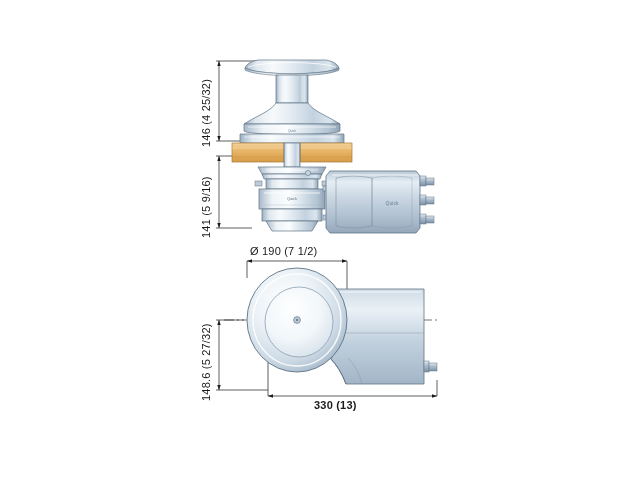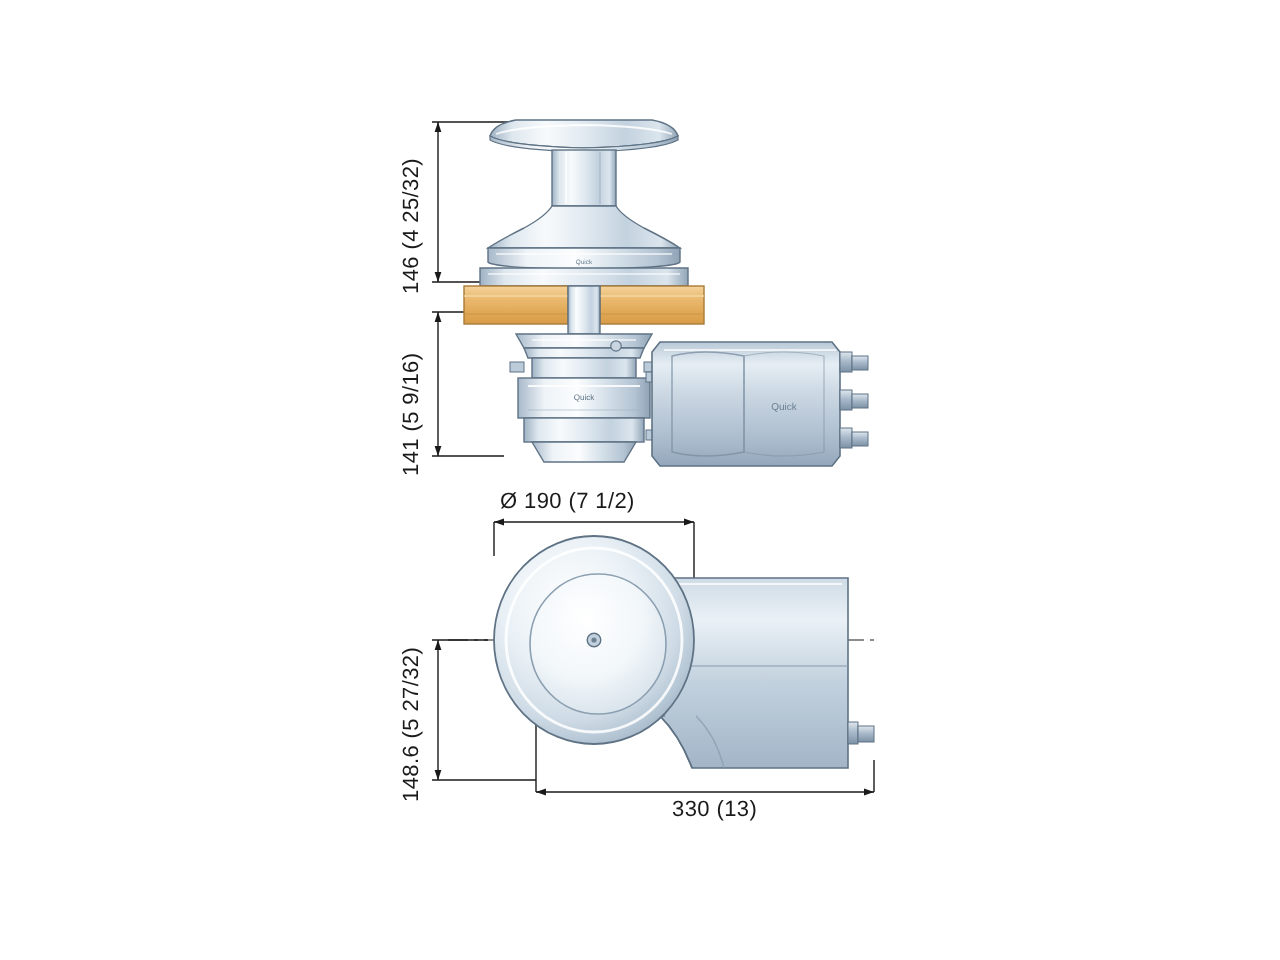--- a/index.html
+++ b/index.html
@@ -260,15 +260,15 @@
   </svg>
 
   <div class="dim-label vertical" style="left:212px; top:135px;">146 (4 25/32)</div>
 
   <div class="dim-label vertical" style="left:212px; top:226px;">141 (5 9/16)</div>
 
   <div class="dim-label" style="left:250px; top:245px;">Ø 190 (7 1/2)</div>
 
   <div class="dim-label vertical" style="left:212px; top:389px;">148.6 (5 27/32)</div>
 
-  <div class="dim-label" style="left:336px; top:399px;">330 (13)</div>
+  <div class="dim-label" style="left:314px; top:399px;font-weight:bold;">330 (13)</div>
 
 </div>
 
 </body></html>

